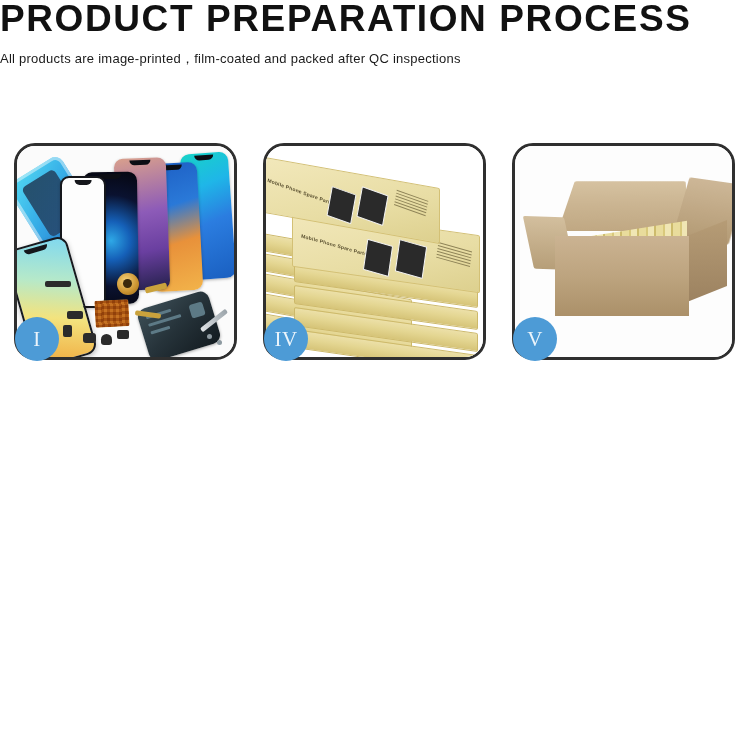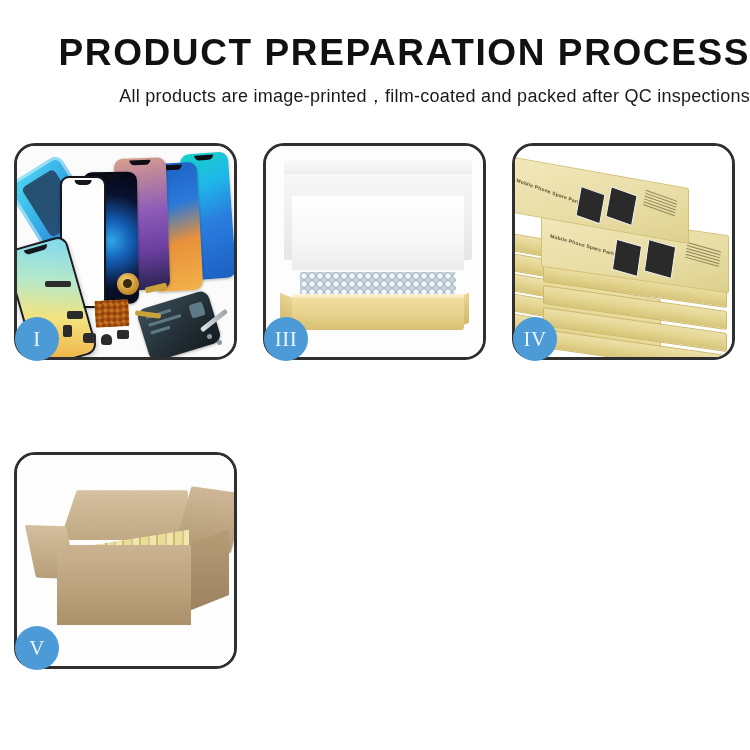--- a/index.html
+++ b/index.html
@@ -4,27 +4,27 @@
 <style>
   html,body{margin:0;padding:0;}
   body{
     width:750px;height:750px;background:#ffffff;
     font-family:"Liberation Sans","DejaVu Sans",sans-serif;
     overflow:hidden;position:relative;
   }
   .page{position:relative;width:750px;height:750px;}
 
   
-  .header{text-align:right;padding-top:34px;}
+  .header{text-align:left;}
   .title{
     font-size:37px;font-weight:bold;color:#111111;
     letter-spacing:1.6px;line-height:1.05;white-space:nowrap;
   }
   .subtitle{
-    font-size:18px;color:#1a1a1a;margin-top:11px;
+    font-size:13px;color:#1a1a1a;margin-top:11px;
     letter-spacing:.25px;white-space:nowrap;font-weight:400;
   }
 
   
   .grid{
     position:absolute;left:14px;top:143px;
     width:722px;
     display:grid;
     grid-template-columns:repeat(3,223px);
     grid-template-rows:217px 217px;
@@ -271,33 +271,20 @@
         <div class="cmp" style="left:84px;bottom:12px;width:11px;height:11px;border-radius:50% 50% 3px 3px;"></div>
         <div class="cmp" style="left:100px;bottom:18px;width:12px;height:9px;"></div>
         <div class="cmp" style="left:33px;bottom:12px;width:8px;height:14px;background:#b9c3c9;"></div>
         <div class="cmp" style="right:12px;bottom:12px;width:5px;height:5px;border-radius:50%;background:#8e9aa1;"></div>
         <div class="cmp" style="right:22px;bottom:18px;width:5px;height:5px;border-radius:50%;background:#8e9aa1;"></div>
       </div>
       <div class="badge">I</div>
     </div>
 
 
-    <div class="panel">
-      <div class="panel-clip p3">
-        <div class="k-lid"></div>
-        <div class="k-lidfold"></div>
-        <div class="k-foam"></div>
-        <div class="k-bubble"></div>
-        <div class="k-sideL"></div>
-        <div class="k-sideR"></div>
-        <div class="k-lip"></div>
-        <div class="k-front"></div>
-      </div>
-      <div class="badge">III</div>
-    </div>
 
     <div class="panel">
       <div class="panel-clip p4">
         <div class="stack">
 
           <div class="sbox" style="left:-6px;top:180px;width:150px;height:16px;transform:skewY(10deg);"></div>
           <div class="sbox" style="left:-6px;top:160px;width:150px;height:16px;transform:skewY(10deg);"></div>
           <div class="sbox" style="left:-6px;top:140px;width:150px;height:16px;transform:skewY(10deg);"></div>
           <div class="sbox" style="left:-6px;top:120px;width:150px;height:16px;transform:skewY(10deg);"></div>
           <div class="sbox" style="left:-6px;top:100px;width:150px;height:16px;transform:skewY(10deg);"></div>

